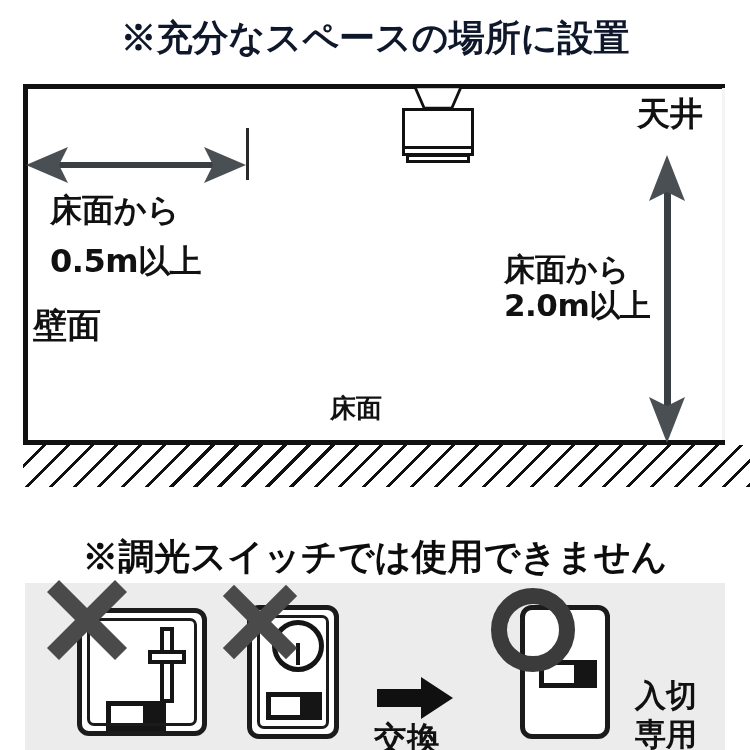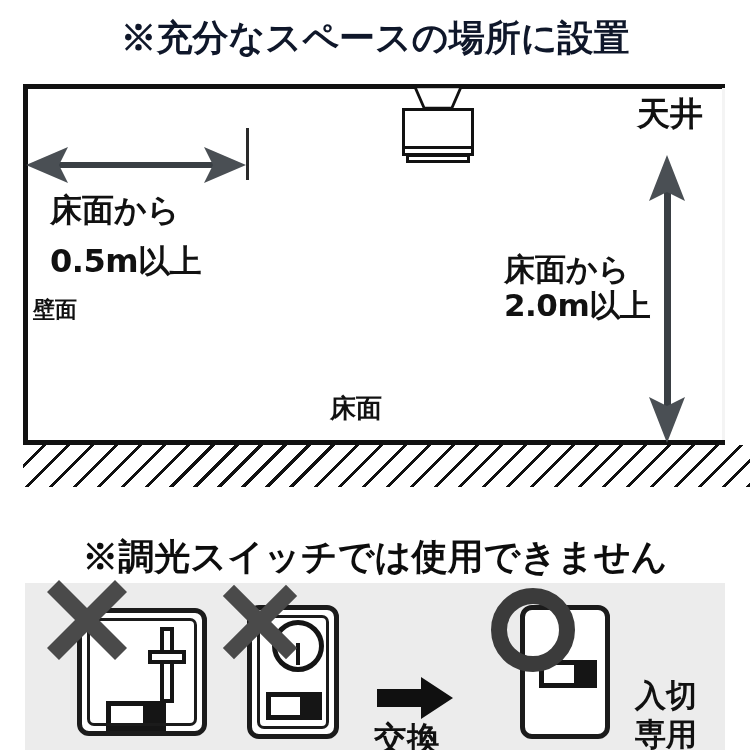--- a/index.html
+++ b/index.html
@@ -142,21 +142,21 @@
   
   .room-label {
     position: absolute;
     font-family: "DejaVu Sans", "Liberation Sans", sans-serif;
     font-weight: 700;
     color: #111111;
     white-space: nowrap;
     line-height: 1.12;
   }
   #label-ceiling { left: 637px; top: 96px;  font-size: 33px; }
-  #label-wall    { left: 33px;  top: 298px; font-size: 22px; }
+  #label-wall    { left: 33px;  top: 306px; font-size: 34px; }
   #label-floor   { left: 330px; top: 394px; font-size: 26px; }
 
   #label-from-wall {
     left: 50px; top: 193px;
     font-size: 32px;
     text-align: left;
   }
   #label-from-wall .l2 { display: block; margin-top: 15px; letter-spacing: -0.5px;}
 
   #label-from-floor {

